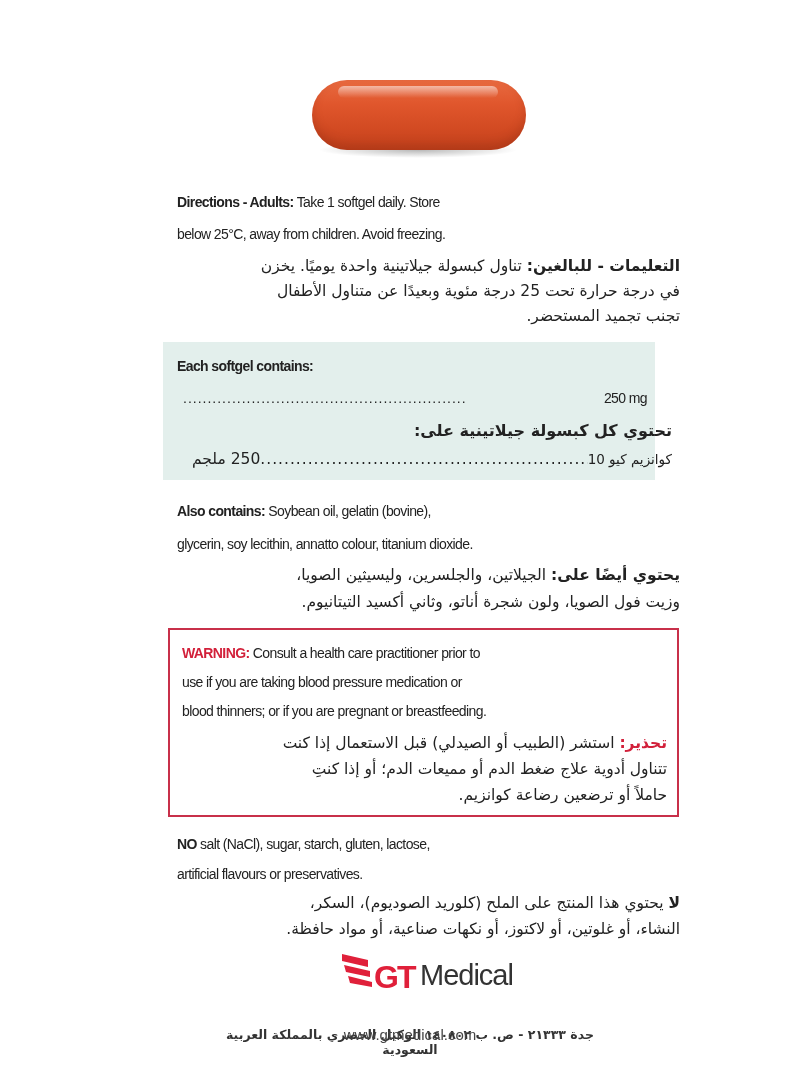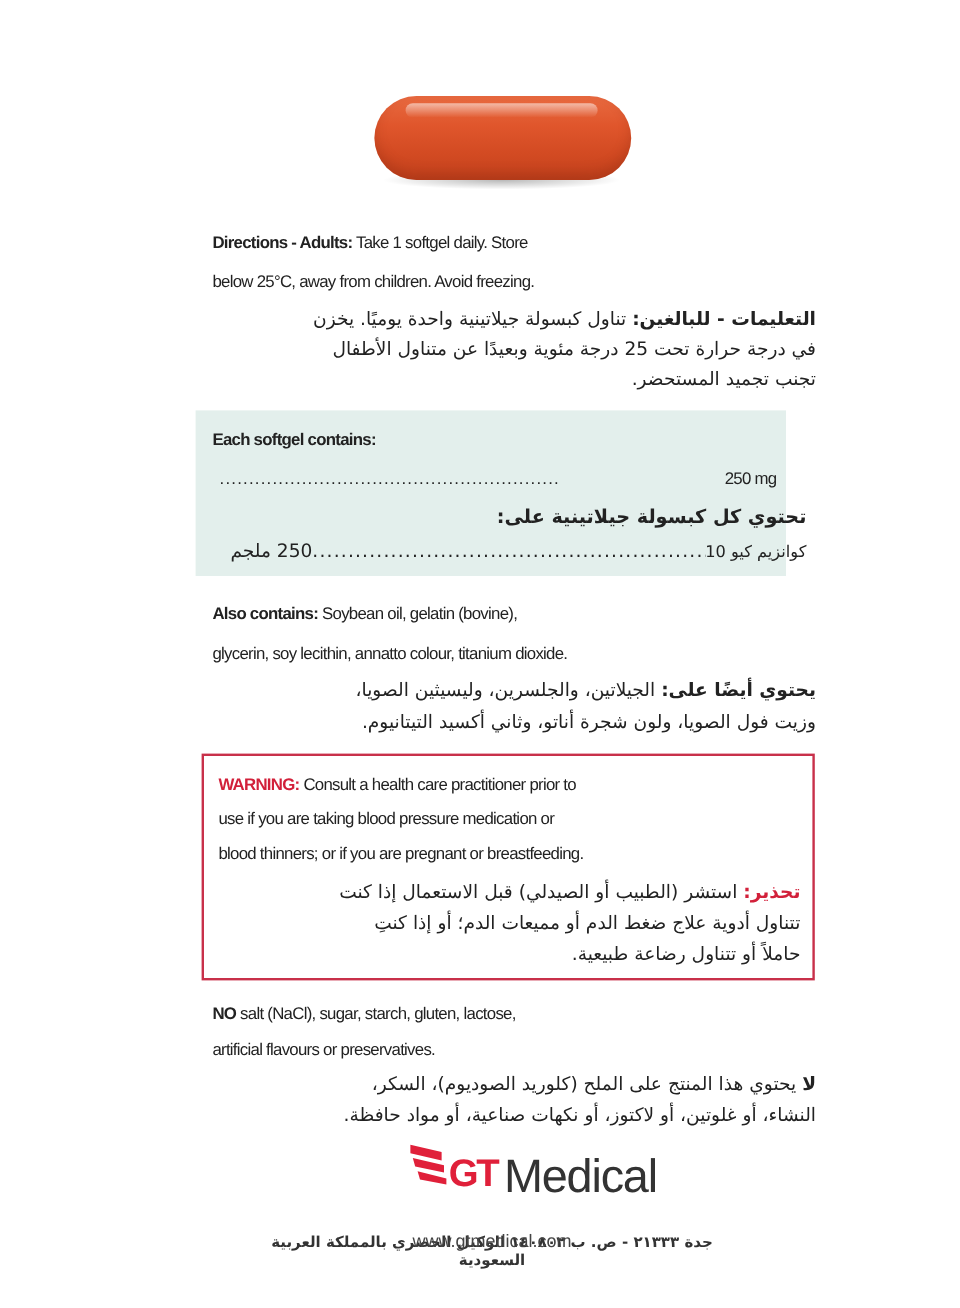--- a/index.html
+++ b/index.html
@@ -78,34 +78,34 @@
 <div class="warn-box"></div>
 <div class="en" style="top:638px; left:182px;">
   <b class="red">WARNING:</b><span> Consult a health care practitioner prior to</span>
 </div>
 <div class="en" style="top:667px; left:182px;">use if you are taking blood pressure medication or</div>
 <div class="en" style="top:696px; left:182px;">blood thinners; or if you are pregnant or breastfeeding.</div>
 <div class="ar" style="top:731px; right:133px;">
   <b class="red">تحذير:</b><span> استشر (الطبيب أو الصيدلي) قبل الاستعمال إذا كنت</span>
 </div>
 <div class="ar" style="top:757px; right:133px;">تتناول أدوية علاج ضغط الدم أو مميعات الدم؛ أو إذا كنتِ</div>
-<div class="ar" style="top:783px; right:133px;">حاملاً أو تتناول رضاعة طبيعية.</div>
+<div class="ar" style="top:783px; right:133px;">حاملاً أو ترضعين رضاعة كوانزيم.</div>
 
 <div class="en" style="top:829px;">
   <b>NO</b><span> salt (NaCl), sugar, starch, gluten, lactose,</span>
 </div>
 <div class="en" style="top:859px;">artificial flavours or preservatives.</div>
 <div class="ar" style="top:891px;">
   <b>لا</b><span> يحتوي هذا المنتج على الملح (كلوريد الصوديوم)، السكر،</span>
 </div>
 <div class="ar" style="top:917px;">النشاء، أو غلوتين، أو لاكتوز، أو نكهات صناعية، أو مواد حافظة.</div>
 
 <div class="logo">
   <svg width="40" height="44" viewBox="0 0 40 44" style="position:absolute; left:0; top:0;">
     <path d="M4 4 L30 10 L30 17 L4 11 Z" fill="#e0203a"></path>
     <path d="M6 15 L32 21 L32 27 L8 22 Z" fill="#e0203a"></path>
     <path d="M10 26 L34 32 L34 37 L12 33 Z" fill="#e0203a"></path>
   </svg>
   <span style="position:absolute; left:36px; top:9px; font-size:32px; font-weight:bold; color:#e0203a; letter-spacing:-2px; font-family:'Liberation Sans', sans-serif;">GT</span>
-  <span style="position:absolute; left:82px; top:9px; font-size:39px; color:#333; letter-spacing:-1px; font-family:'Liberation Sans', sans-serif;">Medical</span>
+  <span style="position:absolute; left:82px; top:9px; font-size:29px; color:#333; letter-spacing:-1px; font-family:'Liberation Sans', sans-serif;">Medical</span>
 </div>
 <div class="footer-ar">جدة ٢١٣٣٣ - ص. ب ١٤٠٨٠٢ الوكيل الحصري بالمملكة العربية السعودية</div>
 <div class="url">www.gtmedical.com</div>
 
 </body></html>

